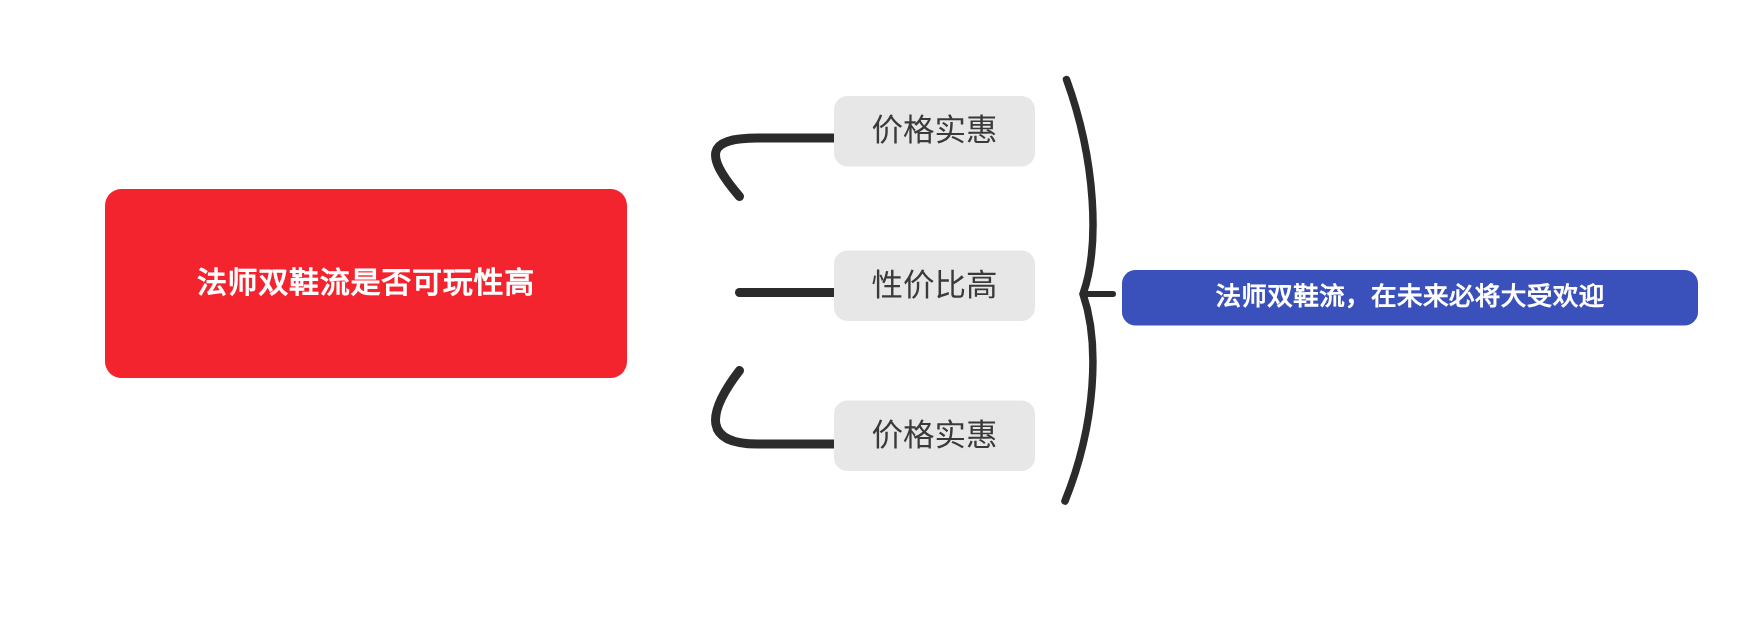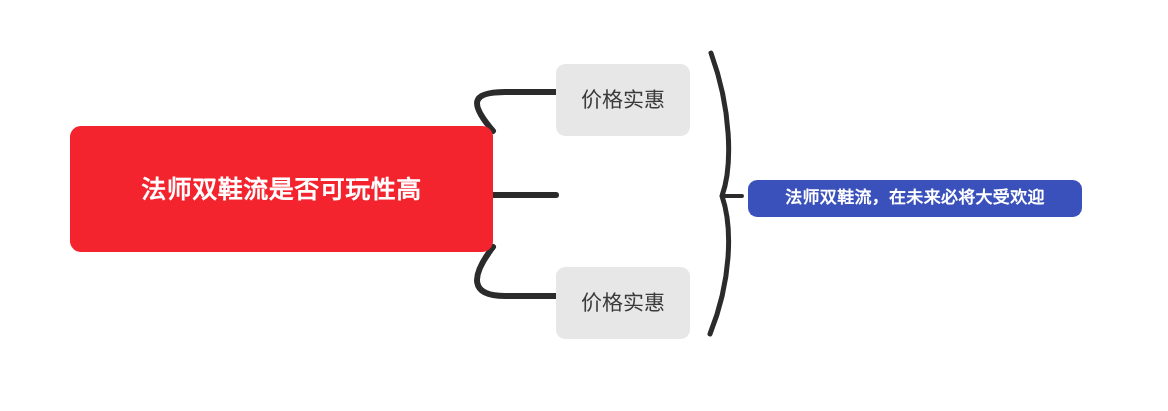--- a/index.html
+++ b/index.html
@@ -33,49 +33,49 @@
     align-items: center;
     justify-content: center;
     text-align: center;
     line-height: 1.22;
     white-space: pre-line;
   }
   
   #root-node {
     left: 70px;
     top: 126px;
-    width: 423px;
+    width: 348px;
     height: 126px;
     background: #f4242f;
     border-radius: 11px;
     color: #ffffff;
-    font-size: 25px;
+    font-size: 20px;
     font-weight: 700;
     letter-spacing: 0.5px;
     padding: 0 26px;
   }
   
   .branch-node {
     left: 556px;
     width: 134px;
-    height: 72px;
+    height: 47px;
     background: #e7e7e7;
     border-radius: 9px;
     color: #3a3a3a;
     font-size: 21px;
     font-weight: 400;
   }
   #branch-node-0 { top: 64px; }
   #branch-node-1 { top: 167px; }
   #branch-node-2 { top: 267px; }
   
   #conclusion-node {
     left: 748px;
     top: 180px;
-    width: 334px;
+    width: 384px;
     height: 37px;
     background: #3a51bb;
     border-radius: 9px;
     color: #ffffff;
     font-size: 17px;
     font-weight: 700;
     letter-spacing: 0.3px;
   }
 </style>
 </head>
@@ -93,18 +93,19 @@
 
     <path d="M 711 53 C 731 108, 733 165, 722 196 C 733 228, 731 282, 710 334" fill="none" stroke="#2b2b2b" stroke-width="5" stroke-linecap="round"></path>
 
     <path d="M 724 196 L 742 196" fill="none" stroke="#2b2b2b" stroke-width="4" stroke-linecap="round"></path>
   </svg>
 
   <div class="node" id="root-node">法师双鞋流是否可玩性高</div>
 
   <div class="node branch-node" id="branch-node-0">价格实惠</div>
 
+  <div class="node branch-node" id="branch-node-1">性价比高</div>
 
   <div class="node branch-node" id="branch-node-2">价格实惠</div>
 
   <div class="node" id="conclusion-node">法师双鞋流，在未来必将大受欢迎</div>
 
 </div>
 
 </body></html>

